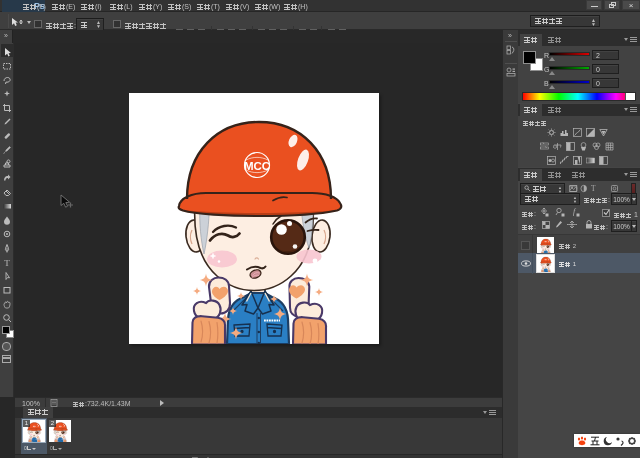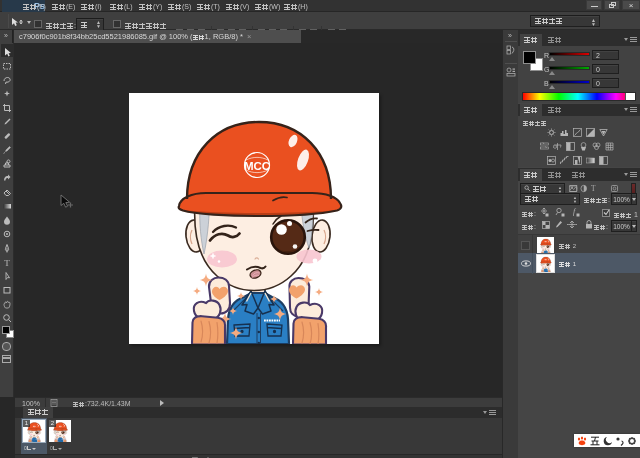--- a/index.html
+++ b/index.html
@@ -63,21 +63,20 @@
 <div class="abs" style="left:211px;top:14px;width:1px;height:12px;background:#333"></div>
 <div class="abs" style="left:252px;top:14px;width:1px;height:12px;background:#333"></div>
 <div class="abs" style="left:293px;top:14px;width:1px;height:12px;background:#333"></div>
 <div class="abs" style="left:321px;top:14px;width:1px;height:12px;background:#333"></div>
 <div class="abs" style="left:328px;top:17px;width:7px;height:7px;border:1px solid #606060;border-bottom:2px solid #606060"></div>
 <div class="abs" style="left:339px;top:17px;width:7px;height:7px;border:1px solid #606060;border-bottom:2px solid #606060"></div>
 <div class="abs box" style="left:530px;top:3px;width:70px;height:12px;line-height:11px;padding-left:4px"><span class="c"></span><span class="d"></span><span class="e"></span><span class="c"></span><span class="abs" style="right:3px;top:2px;color:#bbb;font-size:5px;line-height:4px">▲<br>▼</span></div>
 </div>
 <div class="abs" style="left:0;top:30px;width:502px;height:13px;background:#282828">
 <div class="abs" style="left:0;top:0;width:13px;height:13px;background:#3f3f3f;border-right:1px solid #222;color:#bbb;font-size:7px;text-align:center;line-height:12px">»</div>
-<div class="abs" style="left:14px;top:0;width:287px;height:13px;background:#4e4e4e;color:#d8d8d8;font-size:7.5px;line-height:14px;padding-left:5px;white-space:nowrap">c7906f0c901b8f34bb25cd5521986085.gif @ 100% (<span class="s5" style="color:#d8d8d8"><span class="c"></span><span class="d"></span></span>1, RGB/8) * <span style="color:#999;margin-left:2px">×</span></div>
 </div>
 <div class="abs" style="left:0;top:43px;width:14px;height:354px;background:#3f3f3f;border-right:1px solid #2c2c2c"></div>
 <div class="abs" style="left:1px;top:44px;width:12px;height:13px;background:#2c2c2c;"><svg width="10" height="10" viewBox="0 0 10 10" style="margin:1.5px 1px">
       <path d="M3,1 L3,8.6 L5.2,6.8 L6.4,9.4 L7.8,8.8 L6.6,6.2 L9,6 Z" fill="#ddd"></path>
     </svg></div>
 <div class="abs" style="left:1px;top:58px;width:12px;height:13px;"><svg width="10" height="10" viewBox="0 0 10 10" style="margin:1.5px 1px">
       <rect x="1.5" y="2.5" width="7" height="5.5" fill="none" stroke="#bbb" stroke-dasharray="1.5,1"></rect>
     </svg></div>
 <div class="abs" style="left:1px;top:72px;width:12px;height:13px;"><svg width="10" height="10" viewBox="0 0 10 10" style="margin:1.5px 1px">
       <path d="M2,6 C2,3.5 4,2.5 5.5,2.5 C7.5,2.5 8.5,4 8,5.5 C7.5,7 5,7.5 4,7 L3.5,9" fill="none" stroke="#bbb"></path>

